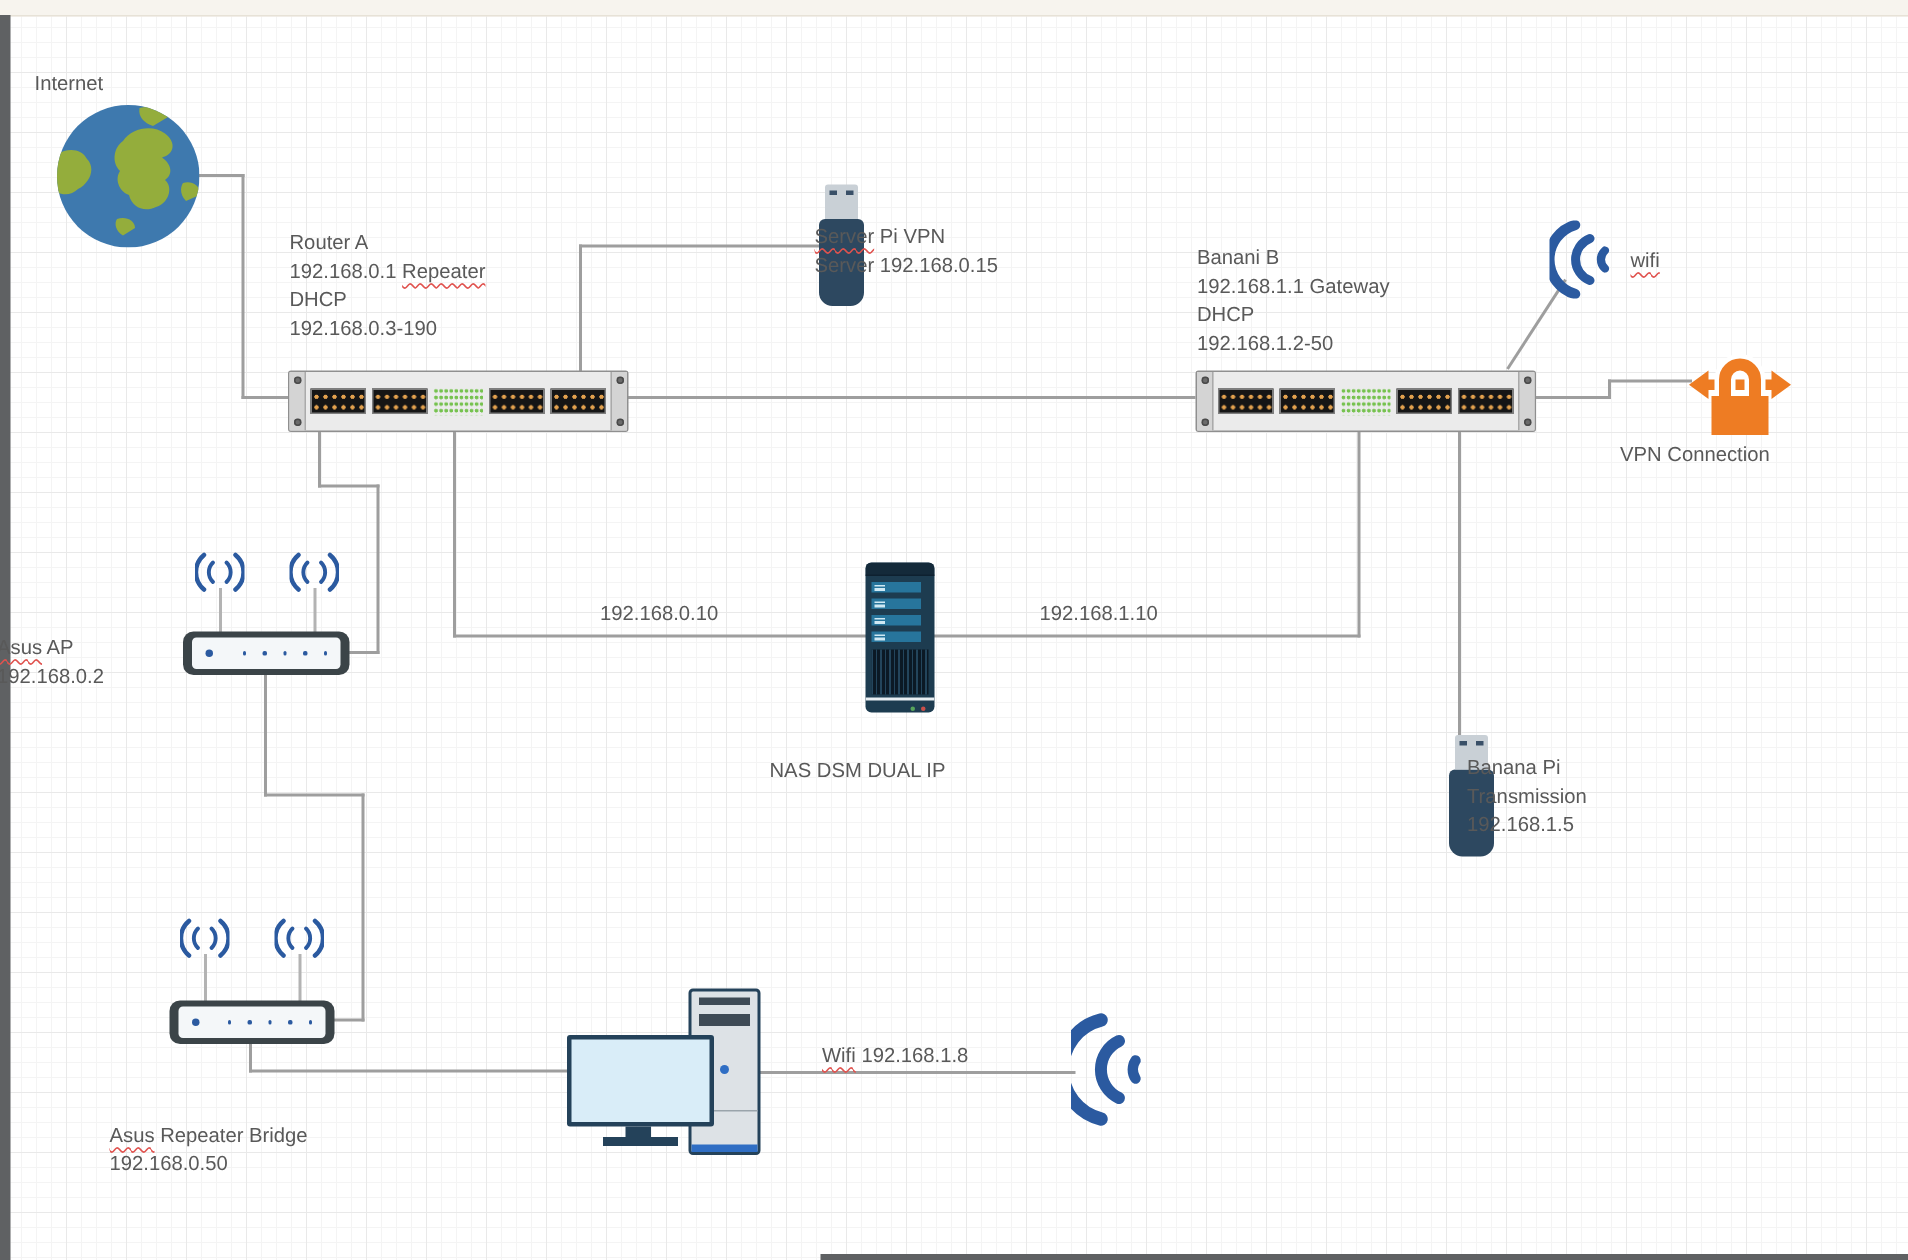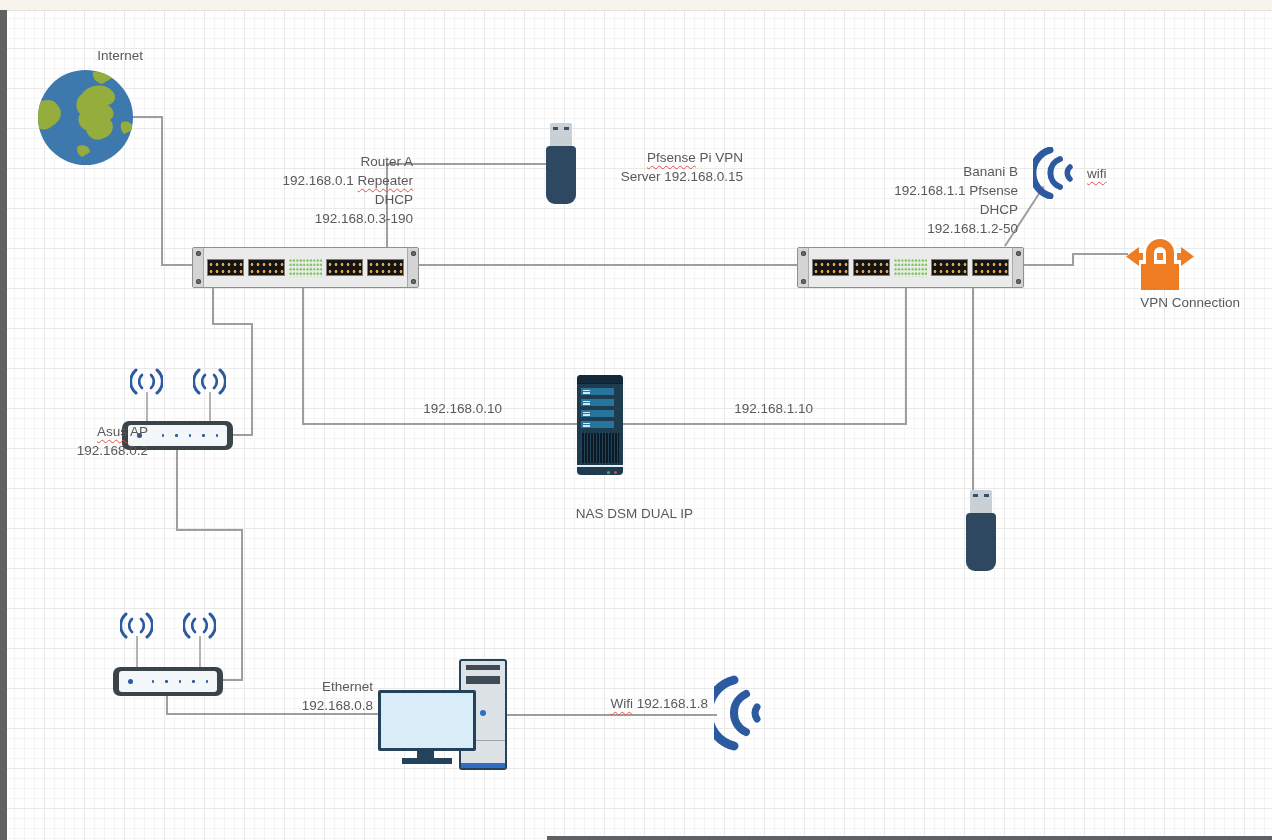--- a/index.html
+++ b/index.html
@@ -14,21 +14,21 @@
       linear-gradient(to right, #e9e9e9 1px, transparent 1px),
       linear-gradient(to bottom, #e9e9e9 1px, transparent 1px),
       linear-gradient(to right, #f4f4f4 1px, transparent 1px),
       linear-gradient(to bottom, #f4f4f4 1px, transparent 1px);
     background-size:40px 40px,40px 40px,10px 10px,10px 10px;
     background-position:-3px -2px;}
   .ln{position:absolute;background:#9e9e9e;}
   .h{height:2px;} .v{width:2px;}
   .diag{height:2px;transform-origin:0 50%;}
   .ant{position:absolute;width:2px;background:#b3b3b3;}
-  .lbl{position:absolute;text-align:right;font-size:13.5px;line-height:19px;white-space:nowrap;}
+  .lbl{position:absolute;text-align:left;font-size:13.5px;line-height:19px;white-space:nowrap;}
   .lbl.left{text-align:left;}
   .sq{text-decoration:underline;text-decoration-style:wavy;
       text-decoration-color:#e0524e;text-decoration-thickness:1px;text-underline-offset:3px;}
   .abs{position:absolute;}
   
   .switch{position:absolute;width:225px;height:39px;background:#ebebeb;border:1px solid #8f8f8f;
           border-radius:2px;display:flex;align-items:center;justify-content:center;gap:4px;}
   .cap{position:absolute;top:0;bottom:0;width:11px;background:#d4d4d4;
        border-left:1px solid #aaa;border-right:1px solid #aaa;
        display:flex;flex-direction:column;justify-content:space-between;align-items:center;padding:3px 0;box-sizing:border-box;}
@@ -307,49 +307,54 @@
   <div class="lbl" style="left:23px;top:46px;width:120px">
       <div><span>Internet</span></div>
     </div>
   <div class="lbl" style="left:193px;top:152px;width:220px">
       <div><span>Router A</span></div>
       <div><span>192.168.0.1 </span><span class="sq">Repeater</span></div>
       <div><span>DHCP</span></div>
       <div><span>192.168.0.3-190</span></div>
     </div>
   <div class="lbl" style="left:543px;top:148px;width:200px">
-      <div><span class="sq">Pfsense</span><span> Pi VPN</span></div>
+      <div><span class="sq">Server</span><span> Pi VPN</span></div>
       <div><span>Server 192.168.0.15</span></div>
     </div>
   <div class="lbl" style="left:798px;top:162px;width:220px">
       <div><span>Banani B</span></div>
-      <div><span>192.168.1.1 Pfsense</span></div>
+      <div><span>192.168.1.1 Gateway</span></div>
       <div><span>DHCP</span></div>
       <div><span>192.168.1.2-50</span></div>
     </div>
   <div class="lbl left" style="left:1087px;top:164px;width:60px">
       <div><span class="sq">wifi</span></div>
     </div>
   <div class="lbl" style="left:1080px;top:293px;width:160px">
       <div><span>VPN Connection</span></div>
     </div>
   <div class="lbl" style="left:-2px;top:422px;width:150px">
       <div><span class="sq">Asus</span><span> AP</span></div>
       <div><span>192.168.0.2</span></div>
     </div>
-  <div class="lbl" style="left:382px;top:399px;width:120px">
+  <div class="lbl" style="left:400px;top:399px;width:120px">
       <div><span>192.168.0.10</span></div>
     </div>
   <div class="lbl" style="left:693px;top:399px;width:120px">
       <div><span>192.168.1.10</span></div>
     </div>
   <div class="lbl" style="left:513px;top:504px;width:180px">
       <div><span>NAS DSM DUAL IP</span></div>
     </div>
-  <div class="lbl" style="left:233px;top:677px;width:140px">
-      <div><span>Ethernet</span></div>
-      <div><span>192.168.0.8</span></div>
+  <div class="lbl" style="left:978px;top:502px;width:140px">
+      <div><span>Banana Pi</span></div>
+      <div><span>Transmission</span></div>
+      <div><span>192.168.1.5</span></div>
+    </div>
+  <div class="lbl" style="left:73px;top:747px;width:200px">
+      <div><span class="sq">Asus</span><span> Repeater Bridge</span></div>
+      <div><span>192.168.0.50</span></div>
     </div>
   <div class="lbl" style="left:548px;top:694px;width:160px">
       <div><span class="sq">Wifi</span><span> 192.168.1.8</span></div>
     </div>
 
 </div>
 
 </body></html>

